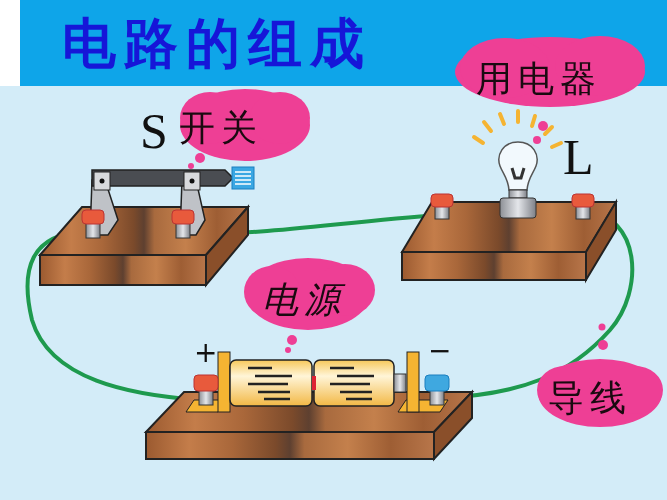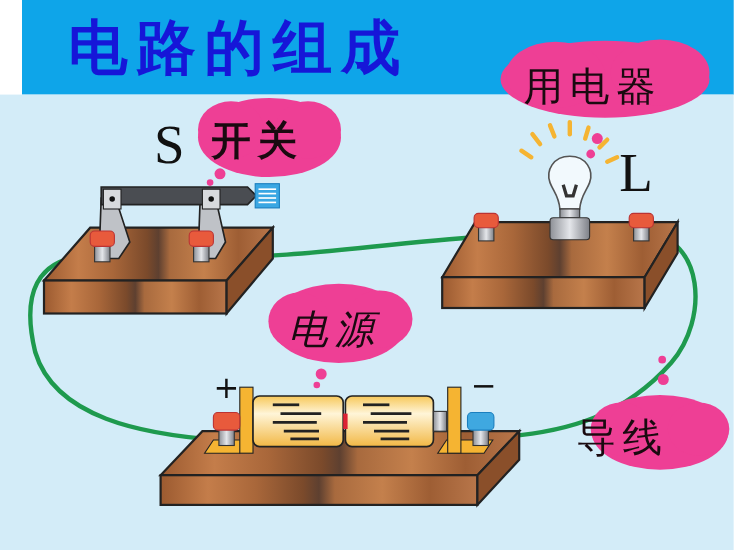--- a/index.html
+++ b/index.html
@@ -170,23 +170,23 @@
   </g>
   <g fill="#ee3f95">
     <ellipse cx="600" cy="393" rx="62" ry="34"></ellipse>
     <ellipse cx="565" cy="390" rx="28" ry="24"></ellipse>
     <ellipse cx="635" cy="390" rx="28" ry="24"></ellipse>
     <circle cx="603" cy="345" r="5"></circle>
       <circle cx="602" cy="327" r="3.5"></circle>
   </g>
 </svg>
 
-<div class="cloud-label" style="left:192px; top:104px;font-weight:bold;">开关</div>
+<div class="cloud-label" style="left:179px; top:104px;">开关</div>
 <div class="sym" style="left:140px; top:102px;">S</div>
 
 <div class="cloud-label" style="left:476px; top:55px;">用电器</div>
 <div class="sym" style="left:563px; top:128px;">L</div>
 
 <div class="cloud-label" style="left:262px; top:276px;font-style:italic;">电源</div>
 <div class="pol" style="left:194px; top:336px;">+</div>
 <div class="pol" style="left:428px; top:334px;">−</div>
 
-<div class="cloud-label" style="left:524px; top:374px;">导线</div>
+<div class="cloud-label" style="left:548px; top:374px;">导线</div>
 
 </body></html>

